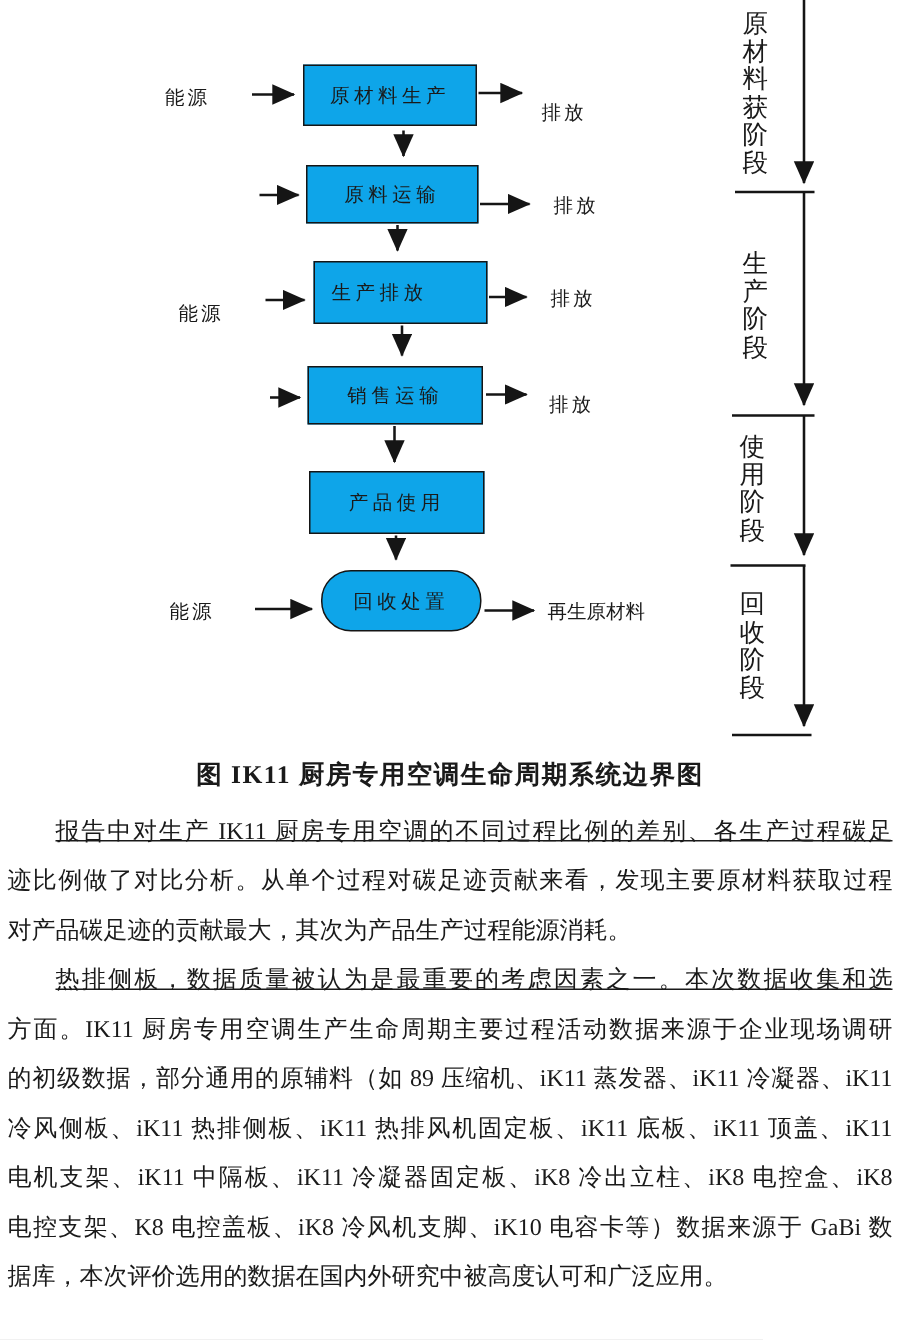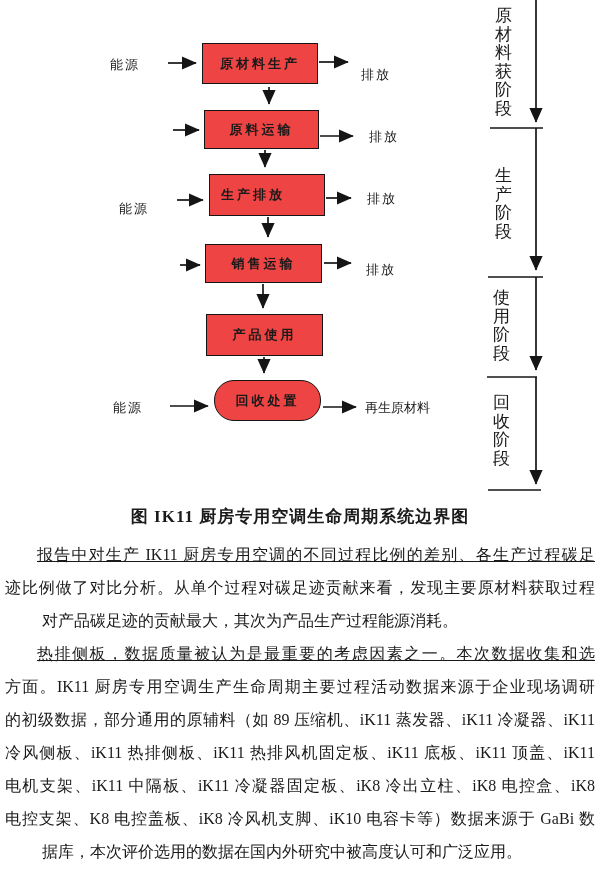--- a/index.html
+++ b/index.html
@@ -13,22 +13,21 @@
     font-family:"Liberation Serif","DejaVu Serif",serif;
     overflow:hidden;
   }
   .diagram { position:absolute; left:0; top:0; width:600px; height:500px; }
   .diagram svg { position:absolute; left:0; top:0; }
   .fbox {
     position:absolute;
     border:1.6px solid #151515;
     display:flex; align-items:center; justify-content:center;
     font-size:13px; letter-spacing:3px;
-    background:#ef4444;
-    font-weight:bold;
+    background:#0ea5e9;
   }
   .fbox.leftalign { justify-content:flex-start; padding-left:11px; }
   .slabel {
     position:absolute;
     font-size:13px; letter-spacing:2px; white-space:nowrap;
   }
   .stage {
     position:absolute;
     width:19px;
     font-size:17px; line-height:18.5px;
@@ -43,21 +42,21 @@
   .body-text {
     position:absolute; left:5px; right:5px; top:538px;
     font-size:16px;
   }
   .bline {
     line-height:33px; height:33px;
     text-align:justify; text-align-last:justify;
     white-space:nowrap;
   }
   .bline.first { text-indent:2em;text-decoration:underline; }
-  .bline.end { text-align-last:left; white-space:normal;margin-left:37px; }
+  .bline.end { text-align-last:left; white-space:normal; }
 </style>
 </head>
 <body>
 
 <div class="page">
 
   <div class="diagram">
 
     <svg width="600" height="500" viewBox="0 0 600 500">
       <defs>

